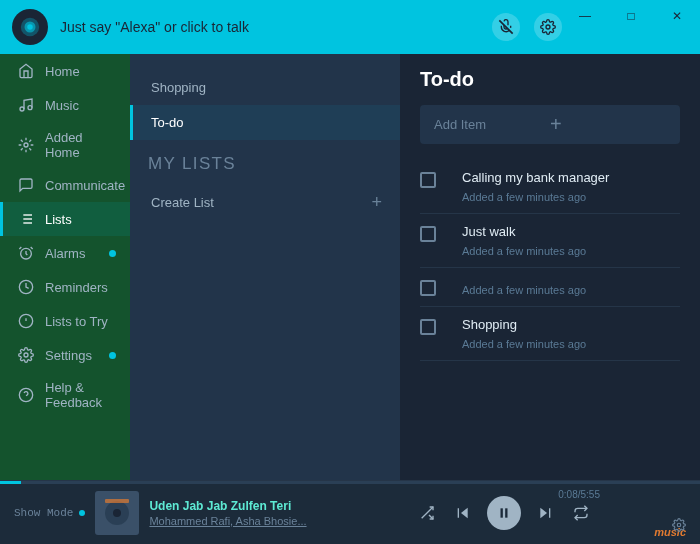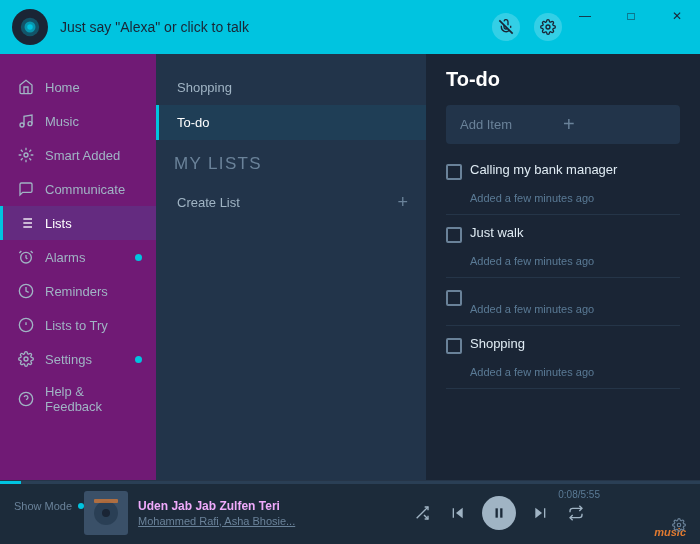--- a/index.html
+++ b/index.html
@@ -62,27 +62,27 @@
     }
 
     
     #main {
       display: flex;
       height: calc(544px - 54px - 64px);
     }
 
     
     #sidebar {
-      width: 156px;
-      background: #701a75;
+      width: 130px;
+      background: #14532d;
       height: 100%;
       flex-shrink: 0;
       display: flex;
       flex-direction: column;
-      padding-top: 16px;
+      padding-top: 0;
     }
     .sidebar-item {
       display: flex;
       align-items: center;
       padding: 8px 14px;
       cursor: pointer;
       font-size: 13px;
       color: #a0b4c4;
       gap: 10px;
       border-left: 3px solid transparent;
@@ -155,58 +155,58 @@
       font-weight: 600;
       color: #fff;
       margin-bottom: 14px;
     }
     .add-item-bar {
       display: flex;
       align-items: center;
       background: #22344a;
       border-radius: 4px;
       padding: 8px 14px;
-      margin-bottom: 8px;
+      margin-bottom: 16px;
       cursor: pointer;
     }
     .add-item-bar span {
       flex: 1;
       font-size: 13px;
       color: #6a8299;
     }
     .add-item-bar .plus {
       font-size: 20px;
       color: #6a8299;
     }
 
     .todo-item {
       display: flex;
       align-items: flex-start;
       padding: 10px 0;
       border-bottom: 1px solid #253548;
-      gap: 8px;
+      gap: 26px;
     }
     .todo-checkbox {
       width: 16px; height: 16px;
       border: 2px solid #6a8299;
       border-radius: 2px;
       flex-shrink: 0;
       margin-top: 2px;
       cursor: pointer;
     }
     .todo-text { flex: 1; }
     .todo-title {
       font-size: 13px;
       color: #e0ecf4;
       font-weight: 500;
     }
     .todo-sub {
       font-size: 11px;
       color: #5a7a95;
-      margin-top: 15px;
+      margin-top: 6px;
     }
 
     
     #player {
       width: 700px;
       height: 64px;
       background: #1c2b3a;
       display: flex;
       align-items: center;
       padding: 0 14px;
@@ -218,21 +218,21 @@
       background: #3a5068;
       border-radius: 3px;
       margin-right: 10px;
       overflow: hidden;
       flex-shrink: 0;
       display: flex; align-items: center; justify-content: center;
       font-size: 10px;
       color: #6a8299;
     }
     #player .song-info { margin-right: 16px; min-width: 130px; }
-    #player .song-title { font-size: 12px; color: #f0abfc; font-weight: 600; }
+    #player .song-title { font-size: 12px; color: #5eead4; font-weight: 600; }
     #player .song-artist { font-size: 11px; color: #6a8299; margin-top: 2px; text-decoration: underline; }
 
     #player .controls {
       display: flex;
       align-items: center;
       gap: 12px;
       flex: 1;
       justify-content: center;
     }
     .ctrl-btn {
@@ -374,21 +374,21 @@
     <span>Music</span>
 
   </div>
       <div class="sidebar-item">
     <span class="icon">
           <svg width="16" height="16" viewBox="0 0 24 24" fill="none" stroke="currentColor" stroke-width="2">
             <circle cx="12" cy="12" r="3"></circle>
             <path d="M12 1v4M12 19v4M4.22 4.22l2.83 2.83M16.95 16.95l2.83 2.83M1 12h4M19 12h4M4.22 19.78l2.83-2.83M16.95 7.05l2.83-2.83"></path>
           </svg>
         </span>
-    <span>Smart Added</span>
+    <span>Added Home</span>
 
   </div>
       <div class="sidebar-item">
     <span class="icon">
           <svg width="16" height="16" viewBox="0 0 24 24" fill="none" stroke="currentColor" stroke-width="2">
             <path d="M21 15a2 2 0 01-2 2H7l-4 4V5a2 2 0 012-2h14a2 2 0 012 2z"></path>
           </svg>
         </span>
     <span>Communicate</span>
 
@@ -519,21 +519,21 @@
 
 </div>
 
 <div id="player">
   <div class="progress-area">
     <div class="progress-bg">
       <div class="progress-fill"></div>
     </div>
   </div>
 
-  <div class="show-mode" style="position:relative;left:0;bottom:7px;">
+  <div class="show-mode" style="position:relative;left:0;bottom:0;margin-right:10px;font-family:Liberation Mono, monospace;">
     <span>Show Mode</span>
     <span class="dot"></span>
   </div>
 
   <div class="album-art">
     <svg width="40" height="40" viewBox="0 0 40 40">
       <rect width="40" height="40" fill="#3a5068"></rect>
       <circle cx="20" cy="20" r="12" fill="#2a3f55"></circle>
       <circle cx="20" cy="20" r="4" fill="#1a2535"></circle>
       <rect x="8" y="6" width="24" height="4" fill="#e07a30" opacity="0.7" rx="1"></rect>

